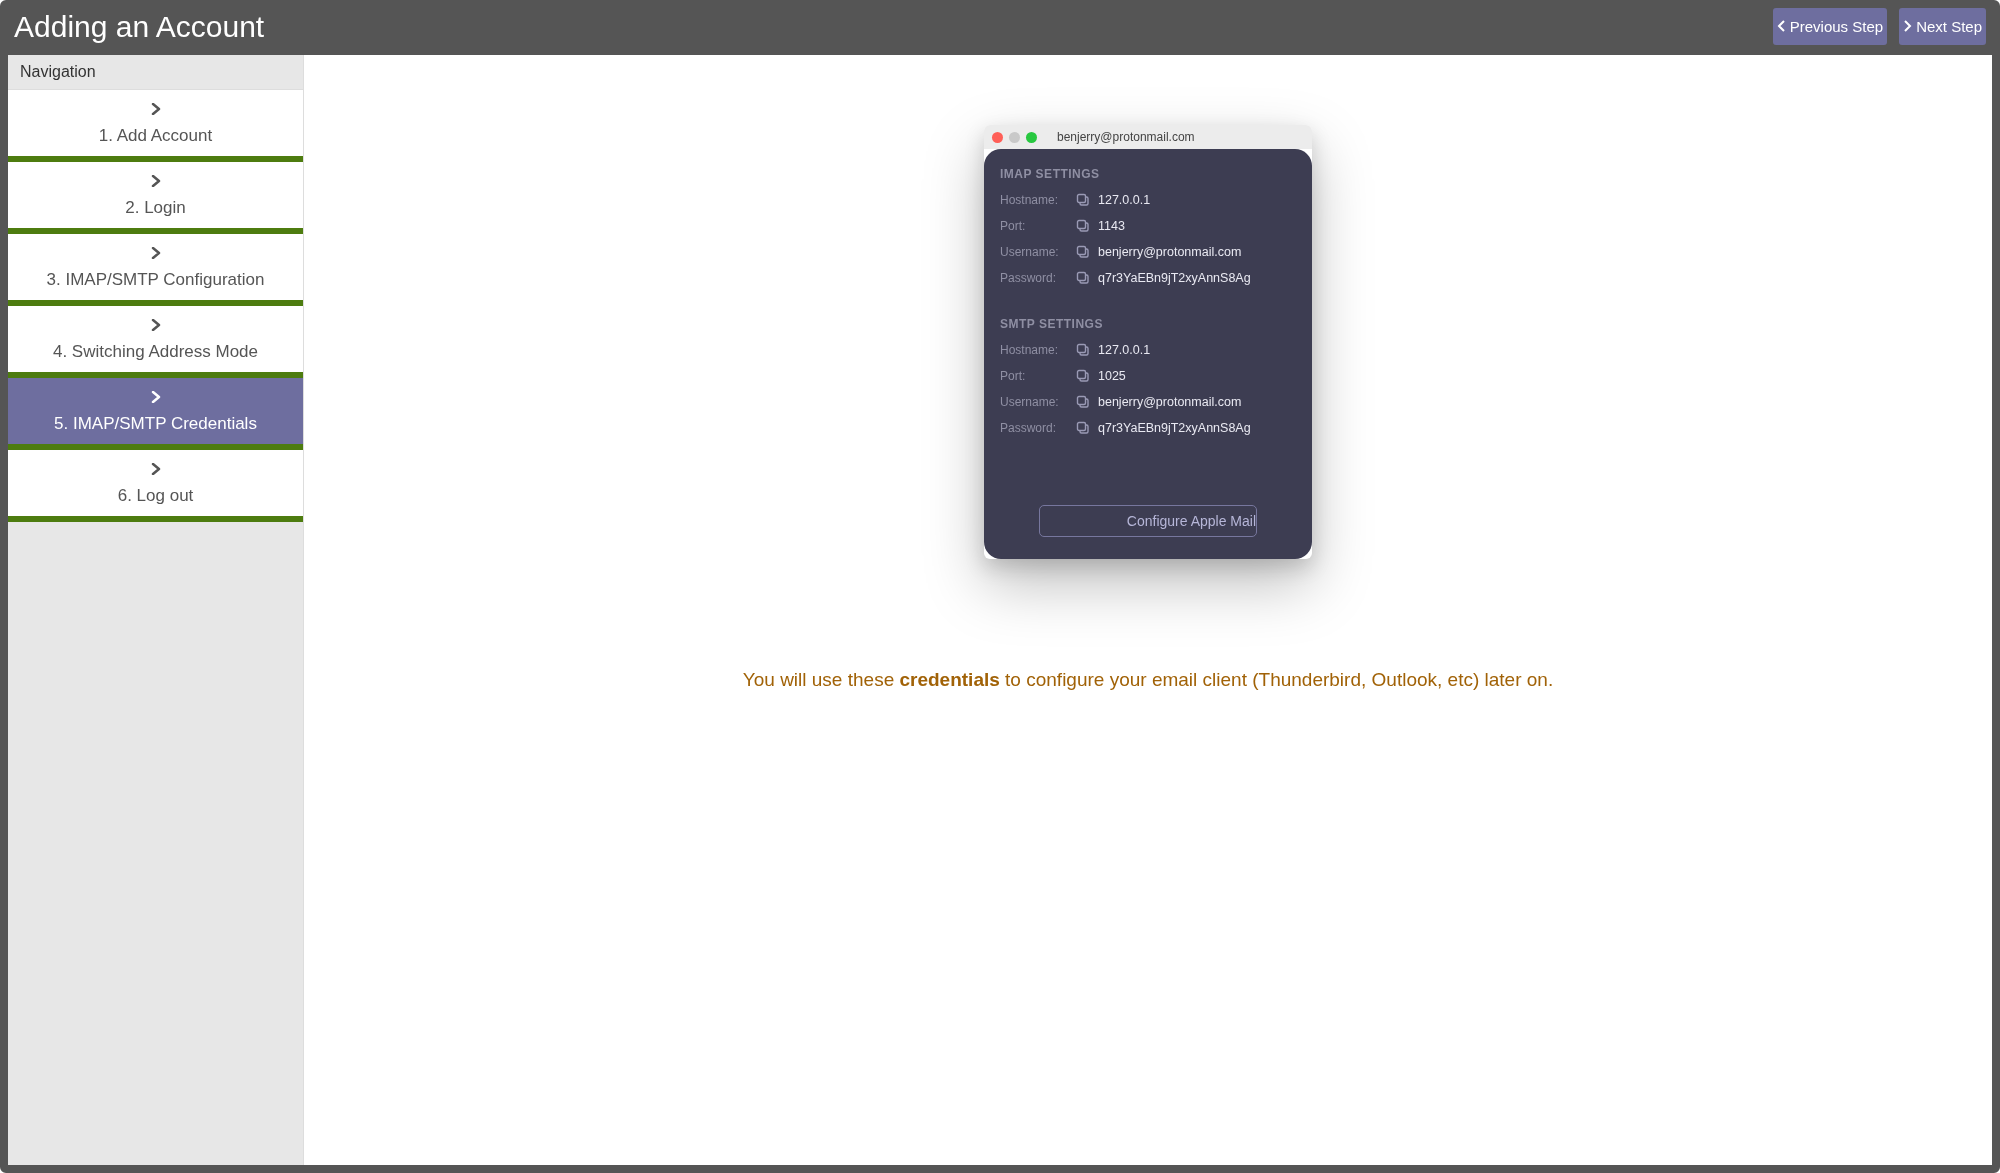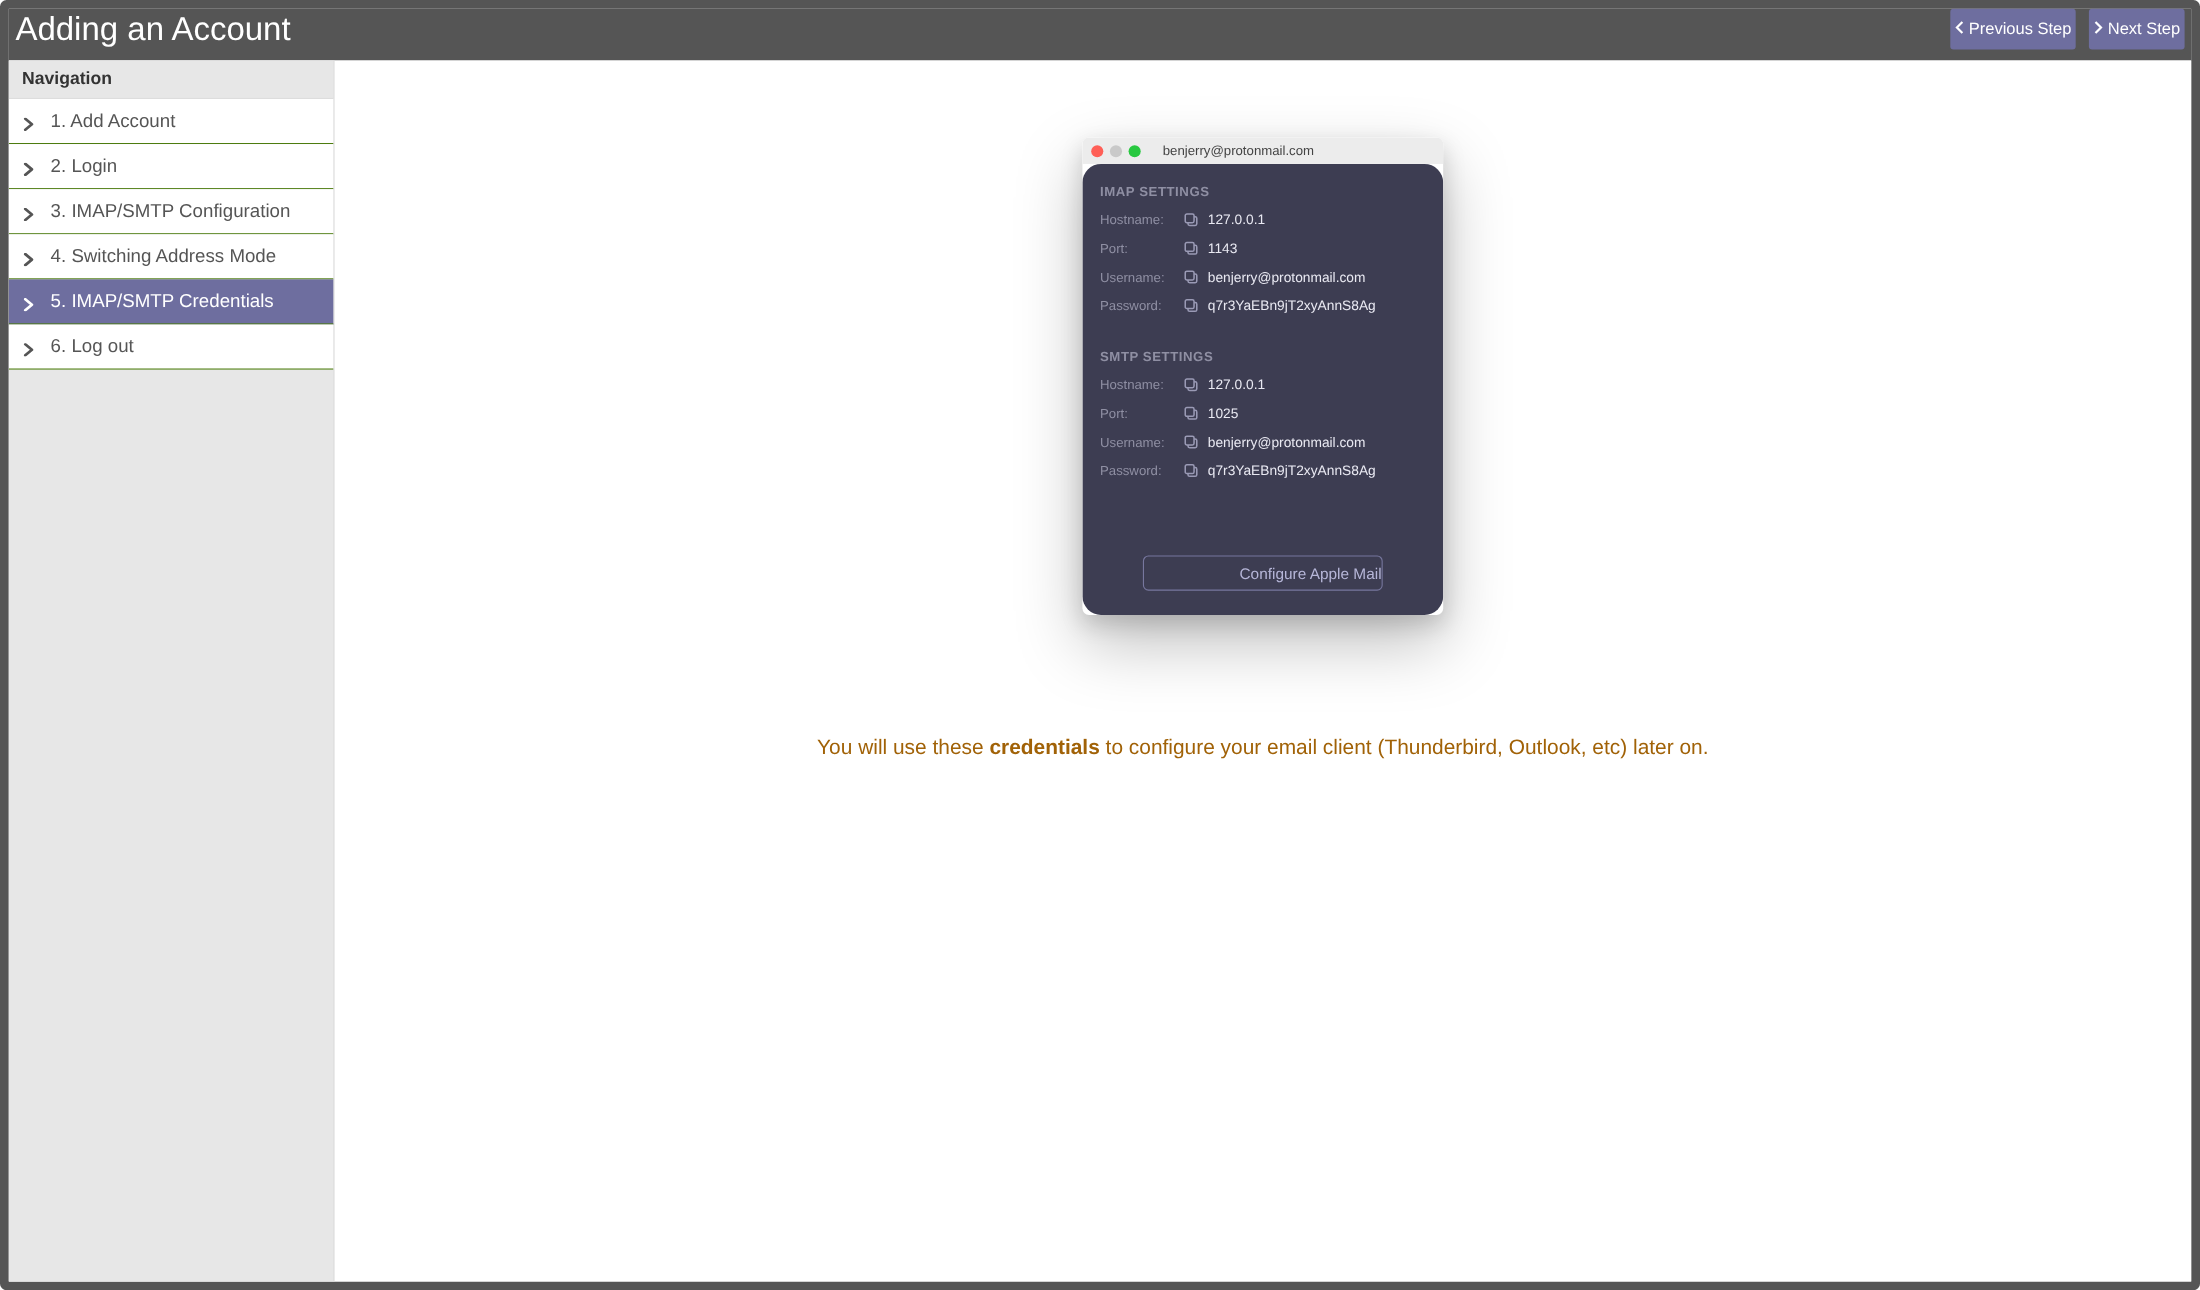--- a/index.html
+++ b/index.html
@@ -54,35 +54,36 @@
   }
   .sidebar {
     width: 296px;
     background: #e7e7e7;
     border-right: 1px solid #ddd;
     display: flex;
     flex-direction: column;
   }
   .sidebar-header {
     padding: 8px 12px;
-    font-weight: 700;
+    font-weight: 400;
     color: #333;
     background: #e7e7e7;
     border-bottom: 1px solid #ddd;
   }
   .nav-item {
     background: #fff;
-    border-bottom: 1px solid #4d7c0f;
+    border-bottom: 6px solid #4d7c0f;
     padding: 10px 12px;
     display: flex;
     align-items: center;
     gap: 14px;
     color: #555;
     font-size: 17px;
     cursor: pointer;
+    flex-direction: column;
   }
   .nav-item.active {
     background: #6e6e9f;
     color: #fff;
   }
   .nav-item .chevron {
     width: 12px;
     height: 12px;
     flex-shrink: 0;
   }

